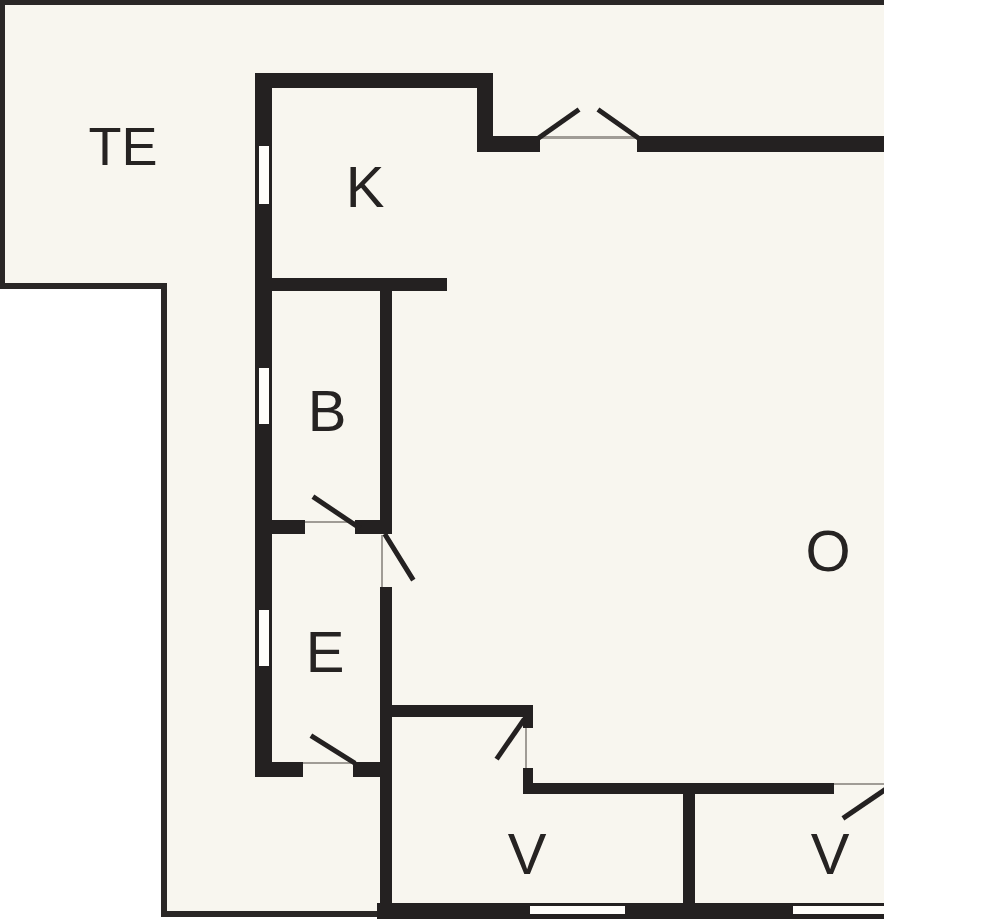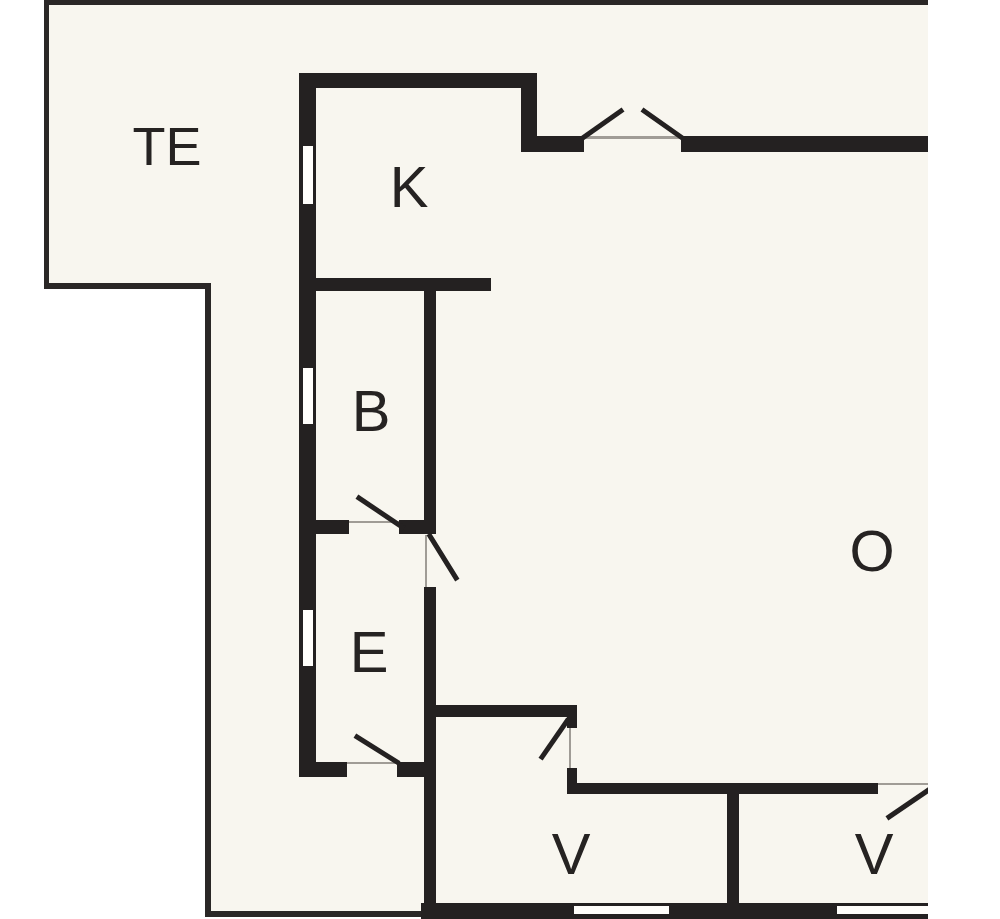--- a/index.html
+++ b/index.html
@@ -3,21 +3,20 @@
 <meta charset="utf-8">
 <style>
   html, body { margin: 0; padding: 0; background: #ffffff; }
   #stage {
     position: relative;
     width: 884px;
     height: 919px;
     background: #ffffff;
     overflow: hidden;
     font-family: "Liberation Sans", sans-serif;
-    padding-left: 44px;
   }
   #plan-svg { display: block; width: 1000px; height: 919px; }
   text.room-label {
     font-family: "Liberation Sans", sans-serif;
     text-anchor: middle;
   }
 </style>
 </head>
 <body>
 

